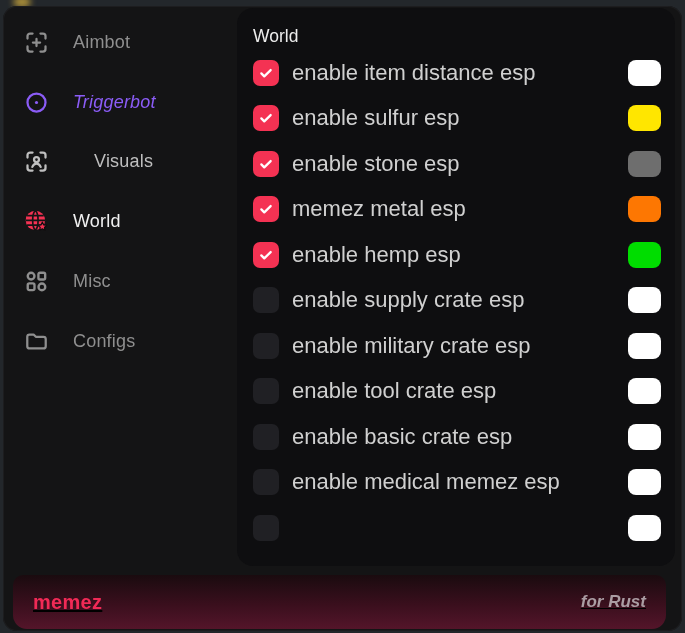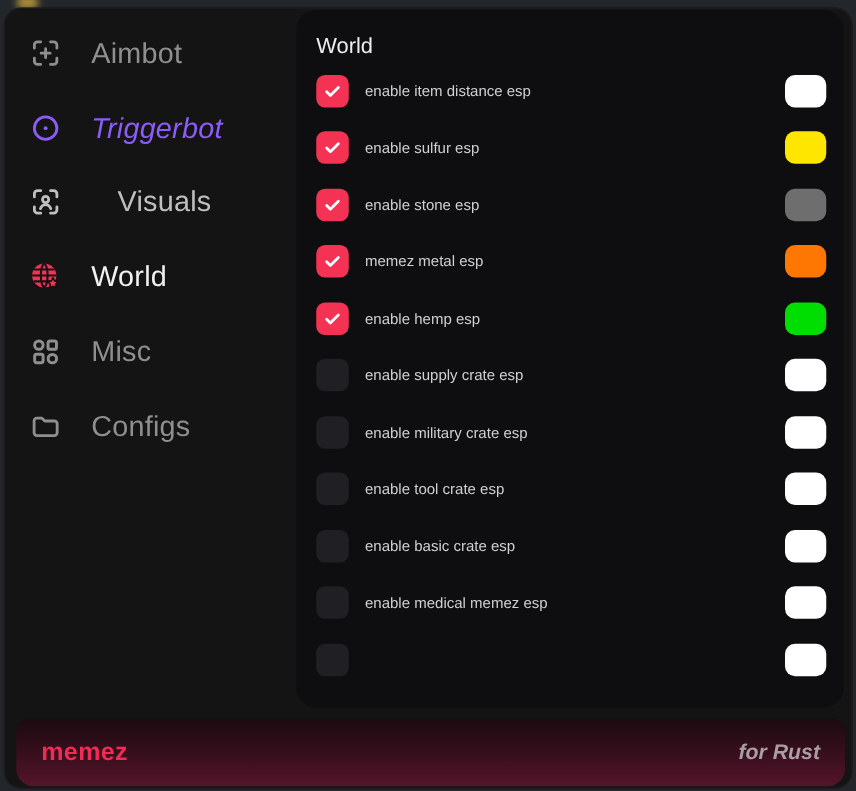--- a/index.html
+++ b/index.html
@@ -14,50 +14,50 @@
             background:#141415; border-radius:14px;
             box-shadow:0 0 0 1px #1d1d1f inset; }
 
   
   .sidebar { position:absolute; left:0; top:0; width:234px; height:560px; }
   .side-item { position:absolute; left:0; width:234px; height:48px;
                display:flex; align-items:center; padding-left:20px; gap:23px;
                cursor:pointer; }
   .side-item .icon { width:27px; height:27px; flex:0 0 27px; display:flex; }
   .side-item .icon svg { width:100%; height:100%; }
-  .side-item .side-label { font-size:23px; letter-spacing:.2px; }
+  .side-item .side-label { font-size:18px; letter-spacing:.2px; }
 
   .state-normal   { color:#8f8f8f; }
   .state-disabled { color:#8b5cf6;font-style:italic; }
   .state-bright   { color:#bfbfbf;gap:44px; }
   .state-active   { color:#f43253; }
   .state-active .side-label { color:#f1f1f1; font-weight:500; }
 
   
   .panel { position:absolute; left:234px; top:2px; width:438px; height:558px;
            background:#0e0e10; border-radius:16px; overflow:hidden;
            padding:18px 14px 0 16px; }
   .panel-title { font-size:17.5px; font-weight:500; color:#ededed; height:22px; }
   .rows { margin-top:2px; }
   .row { height:45.5px; display:flex; align-items:center; }
   .checkbox { width:26px; height:26px; border-radius:7px; background:#202024;
               flex:0 0 26px; display:flex; align-items:center; justify-content:center;
               cursor:pointer; }
   .checkbox svg { width:16px; height:16px; display:none; }
   .row.checked .checkbox { background:#f43253; }
   .row.checked .checkbox svg { display:block; }
-  .row-label { margin-left:13px; font-size:12px; color:#d0d0d0; }
+  .row-label { margin-left:13px; font-size:22px; color:#d0d0d0; }
   .swatch { margin-left:auto; width:33px; height:26px; border-radius:8px;
             cursor:pointer; }
 
   
-  .footer { position:absolute; left:10px; right:6px; bottom:2px; height:54px;
+  .footer { position:absolute; left:10px; right:16px; bottom:2px; height:54px;
             border-radius:10px 10px 14px 14px;
             background:linear-gradient(180deg,#1a0b0f 0%, #3a0f1d 55%, #54152a 100%);
-            display:flex; align-items:center; padding:0 20px; }
+            display:flex; align-items:center; padding:0 20px;text-decoration:underline; }
   .brand { font-size:20px; font-weight:bold; color:#f12a56; letter-spacing:.3px; }
   .tagline { margin-left:auto; font-size:17px; font-weight:bold; font-style:italic;
              color:#aa9da3; }
 </style>
 </head>
 <body>
 
 <div class="stage">
   <div class="bg-blob"></div>
 

